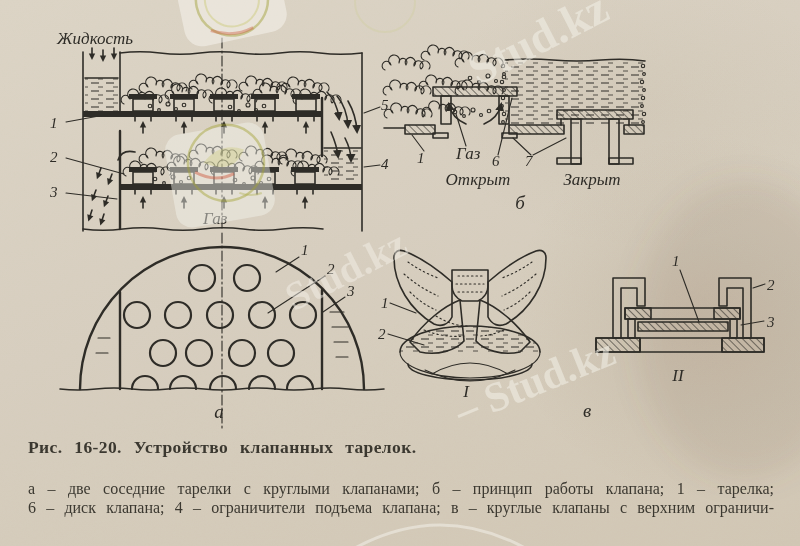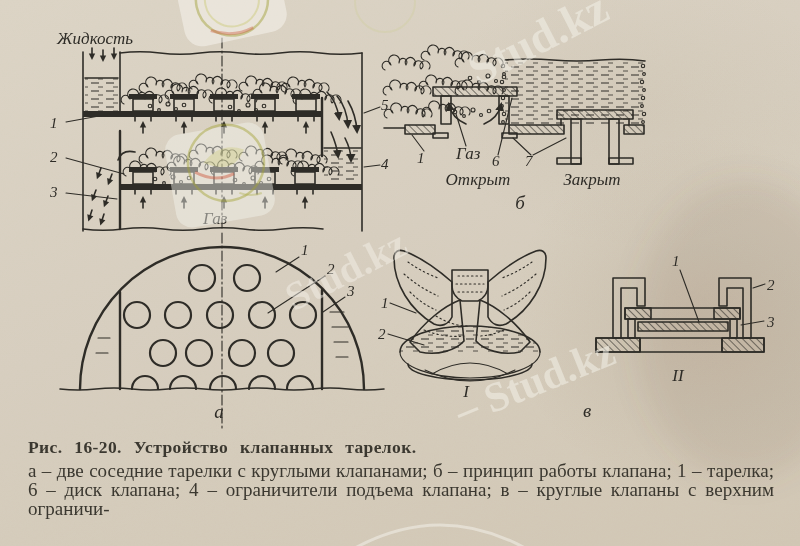--- a/index.html
+++ b/index.html
@@ -28,23 +28,23 @@
 
   
   .wm-text { font:bold 46px "Liberation Serif", serif; fill:rgba(243,240,231,.55); stroke:none; }
   .wm-text2{ font:bold 40px "Liberation Serif", serif; fill:rgba(243,240,231,.5); stroke:none; }
   .wm-text3{ font:bold 42px "Liberation Serif", serif; fill:rgba(243,240,231,.55); stroke:none; }
 
   
   .caption { position:absolute; left:28px; top:436px; width:746px; color:#3b3830; z-index:5; }
   .cap-title {
     font-weight:bold; font-size:17.5px; line-height:22px;
-    word-spacing:7px; letter-spacing:.4px; margin-bottom:3px;
+    word-spacing:7px; letter-spacing:.4px; margin-bottom:21px;
   }
-  .cap-line { font-size:19px; line-height:19.2px; }
+  .cap-line { font-size:16px; line-height:19.2px; }
   .just { text-align:justify; text-align-last:justify; }
 </style>
 </head>
 <body>
 
 <div class="page">
 
 <svg class="art" width="800" height="546" viewBox="0 0 800 546">
   <defs>
     <pattern id="hatch" width="5" height="5" patternUnits="userSpaceOnUse" patternTransform="rotate(-45)">

